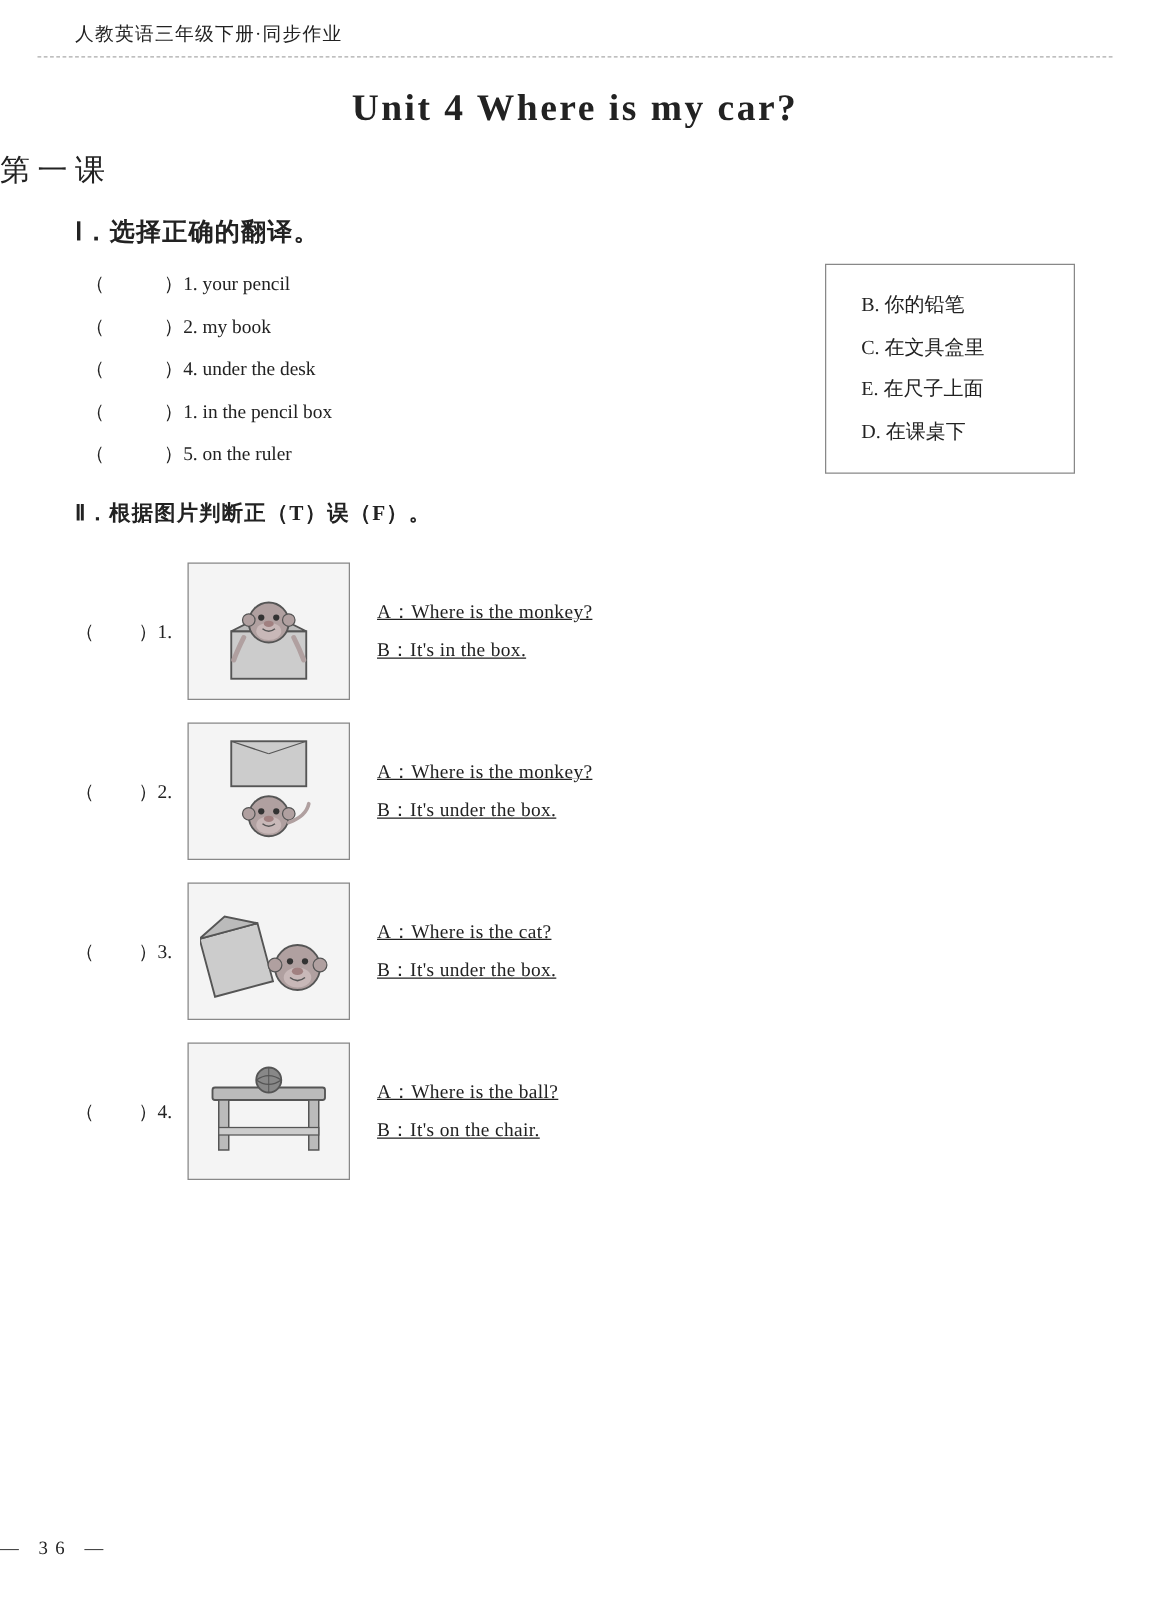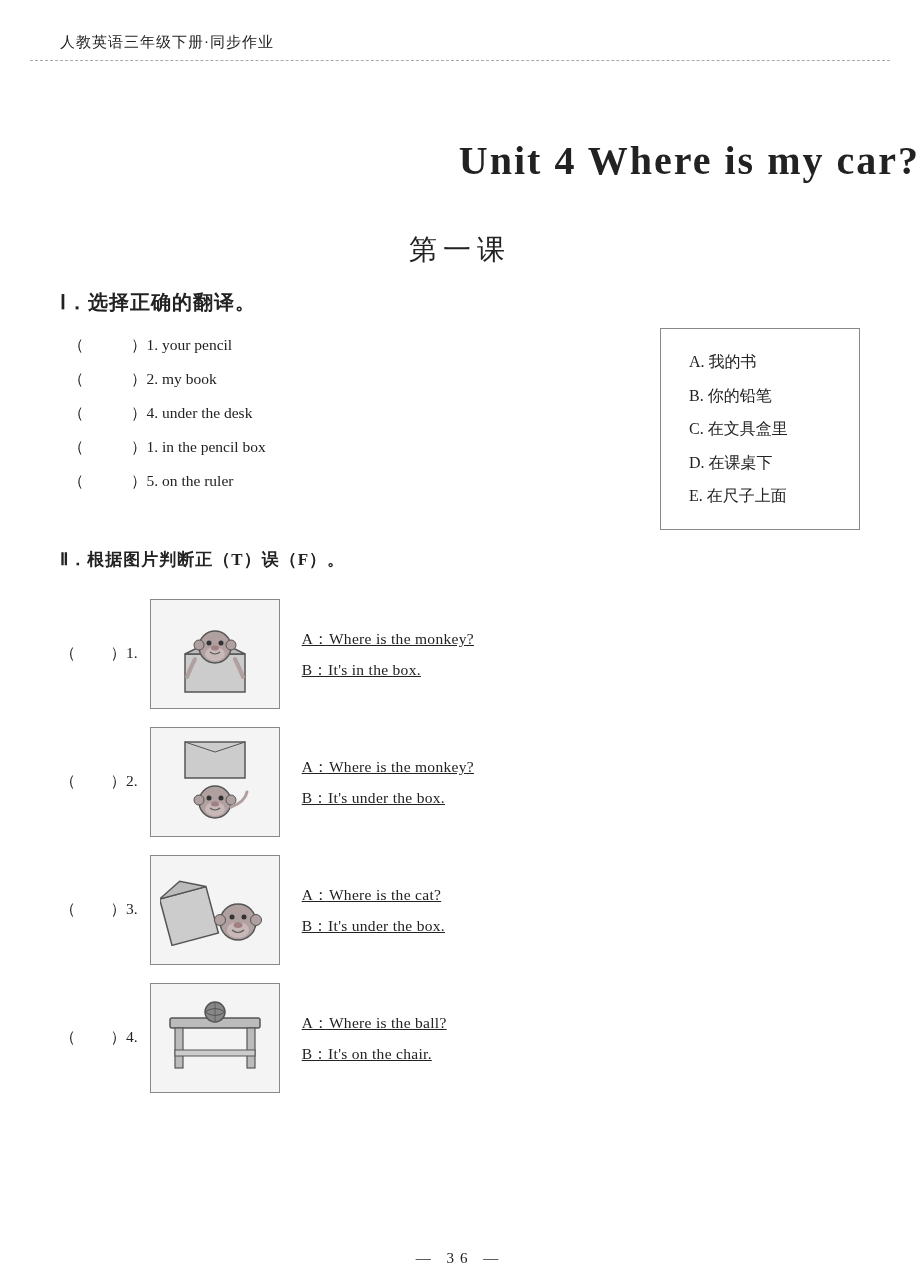--- a/index.html
+++ b/index.html
@@ -5,41 +5,40 @@
     * { margin: 0; padding: 0; box-sizing: border-box; }
     body {
       width: 920px;
       min-height: 1282px;
       background: #fff;
       font-family: "SimSun", "宋体", serif;
       color: #222;
       position: relative;
     }
     .header {
-      padding: 33px 60px 8px 60px;
+      padding: 18px 60px 8px 60px;
       font-size: 15px;
       letter-spacing: 1px;
     }
     .divider-dashed {
       border: none;
       border-top: 1.5px dashed #aaa;
       margin: 0 30px;
     }
     .main-title {
-      text-align: right;
-      margin: 76px 0 10px 0;
-      font-size: 40px;
+      text-align: center;
+      margin: 24px 0 10px 0;
+      font-size: 30px;
       font-weight: bold;
       font-family: "Times New Roman", serif;
       letter-spacing: 2px;
     }
     .lesson-title {
-      text-align: center;
-      font-size: 28px;
-      margin: 47px 0 20px 0;
+      font-size: 24px;
+      margin: 16px 0 20px 0;
       letter-spacing: 6px;
     }
     .section-title {
       font-size: 20px;
       margin: 18px 60px 12px 60px;
       font-weight: bold;
       letter-spacing: 1px;
     }
     .section-I {
       display: flex;
@@ -108,24 +107,24 @@
       font-size: 15.5px;
       line-height: 2.0;
       margin-left: 10px;
       text-decoration: underline;
     }
     .dialogue-line {
       display: block;
       letter-spacing: 0.3px;
     }
     .page-number {
-      text-align: center;
+      text-align: left;
       font-size: 15px;
       position: absolute;
-      bottom: 15px;
+      bottom: 34px;
       width: 100%;
       letter-spacing: 6px;
     }
   </style>
 </head>
 <body>
 
 <div class="header">
   <span>人教英语三年级下册·同步作业</span>
 </div>
@@ -158,25 +157,24 @@
       <span>　　</span>
       <span>）1. in the pencil box</span>
     </div>
     <div class="choice-item">
       <span class="paren">（</span>
       <span>　　</span>
       <span>）5. on the ruler</span>
     </div>
   </div>
   <div class="choices-right">
-    <div>A. 我的书</div>
     <div>B. 你的铅笔</div>
     <div>C. 在文具盒里</div>
+    <div>E. 在尺子上面</div>
     <div>D. 在课桌下</div>
-    <div>E. 在尺子上面</div>
   </div>
 </div>
 
 <div class="section-II">
   <div class="section-II-title">Ⅱ．根据图片判断正（T）误（F）。</div>
 
   <div class="img-row">
     <div class="img-row-label">
       <span>（</span>
       <span>　　</span>

